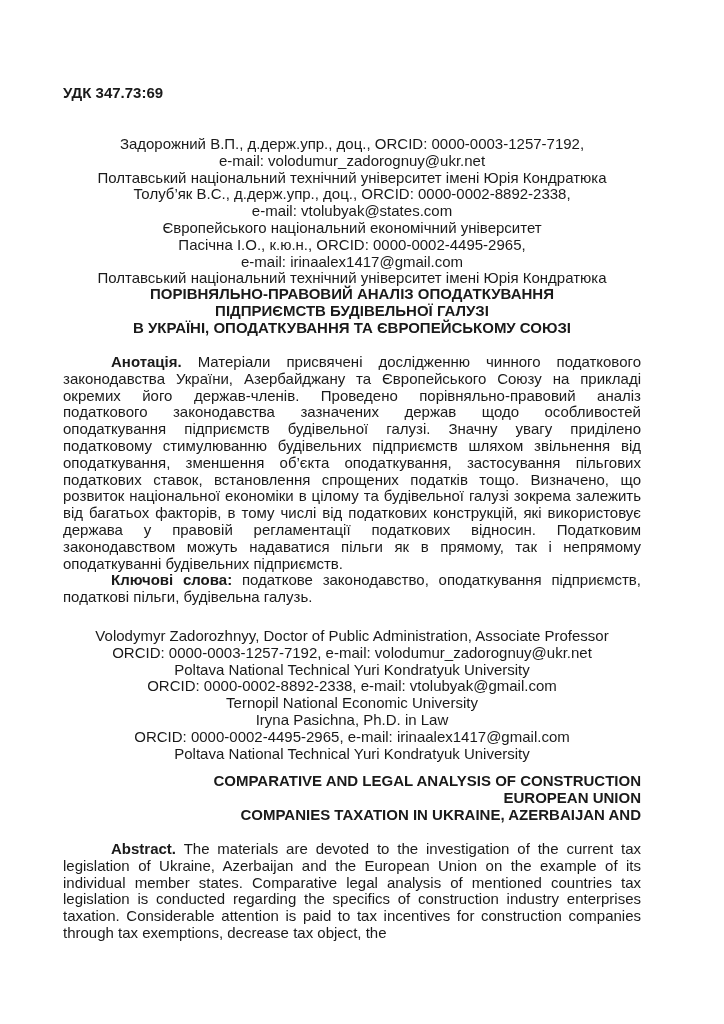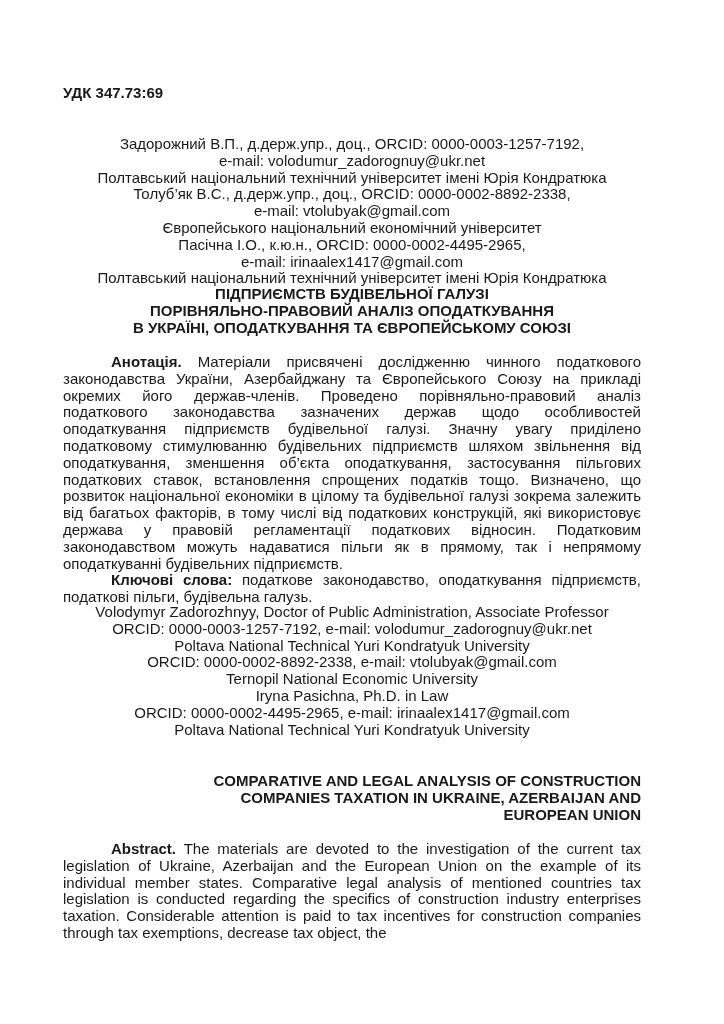--- a/index.html
+++ b/index.html
@@ -24,21 +24,21 @@
     font-weight: bold;
   }
   .center-block { text-align: center; }
   .authors-uk { top: 136px; }
   .title-uk {
     top: 286px;
     font-weight: bold;
     text-align: center;
   }
   .flow-uk { top: 354px; }
-  .authors-en { top: 604px; }
+  .authors-en { top: 628px; }
   .title-en {
     top: 773px;
     font-weight: bold;
     text-align: right;
   }
   .abstract-en-block { top: 841px; }
   p.just {
     margin: 0;
     text-align: justify;
     text-indent: 48px;
@@ -51,30 +51,30 @@
 
 <div class="page">
 
   <div class="abs udc">УДК 347.73:69</div>
 
   <div class="abs center-block authors-uk">
     <div class="line">Задорожний В.П., д.держ.упр., доц., ORCID: 0000-0003-1257-7192,</div>
     <div class="line">e-mail: volodumur_zadorognuy@ukr.net</div>
     <div class="line">Полтавський національний технічний університет імені Юрія Кондратюка</div>
     <div class="line">Толуб’як В.С., д.держ.упр., доц., ORCID: 0000-0002-8892-2338,</div>
-    <div class="line">e-mail: vtolubyak@gmail.com</div>
+    <div class="line">e-mail: vtolubyak@states.com</div>
     <div class="line">Європейського національний економічний університет</div>
     <div class="line">Пасічна І.О., к.ю.н., ORCID: 0000-0002-4495-2965,</div>
     <div class="line">e-mail: irinaalex1417@gmail.com</div>
     <div class="line">Полтавський національний технічний університет імені Юрія Кондратюка</div>
   </div>
 
   <div class="abs title-uk">
+    <div class="line">ПОРІВНЯЛЬНО-ПРАВОВИЙ АНАЛІЗ ОПОДАТКУВАННЯ</div>
     <div class="line">ПІДПРИЄМСТВ БУДІВЕЛЬНОЇ ГАЛУЗІ</div>
-    <div class="line">ПОРІВНЯЛЬНО-ПРАВОВИЙ АНАЛІЗ ОПОДАТКУВАННЯ</div>
     <div class="line">В УКРАЇНІ, ОПОДАТКУВАННЯ ТА ЄВРОПЕЙСЬКОМУ СОЮЗІ</div>
   </div>
 
   <div class="abs flow-uk">
     <p class="just"><b>Анотація.</b><span> Матеріали присвячені дослідженню чинного податкового законодавства України, Азербайджану та Європейського Союзу на прикладі окремих його держав-членів. Проведено порівняльно-правовий аналіз податкового законодавства зазначених держав щодо особливостей оподаткування підприємств будівельної галузі. Значну увагу приділено податковому стимулюванню будівельних підприємств шляхом звільнення від оподаткування, зменшення об’єкта оподаткування, застосування пільгових податкових ставок, встановлення спрощених податків тощо. Визначено, що розвиток національної економіки в цілому та будівельної галузі зокрема залежить від багатьох факторів, в тому числі від податкових конструкцій, які використовує держава у правовій регламентації податкових відносин. Податковим законодавством можуть надаватися пільги як в прямому, так і непрямому оподаткуванні будівельних підприємств.</span></p>
     <p class="just"><b>Ключові слова:</b><span> податкове законодавство, оподаткування підприємств, податкові пільги, будівельна галузь.</span></p>
   </div>
 
   <div class="abs center-block authors-en">
     <div class="line">Volodymyr Zadorozhnyy, Doctor of Public Administration, Associate Professor</div>
@@ -82,21 +82,21 @@
     <div class="line">Poltava National Technical Yuri Kondratyuk University</div>
     <div class="line">ORCID: 0000-0002-8892-2338, e-mail: vtolubyak@gmail.com</div>
     <div class="line">Ternopil National Economic University</div>
     <div class="line">Iryna Pasichna, Ph.D. in Law</div>
     <div class="line">ORCID: 0000-0002-4495-2965, e-mail: irinaalex1417@gmail.com</div>
     <div class="line">Poltava National Technical Yuri Kondratyuk University</div>
   </div>
 
   <div class="abs title-en">
     <div class="line">COMPARATIVE AND LEGAL ANALYSIS OF CONSTRUCTION</div>
+    <div class="line">EUROPEAN UNION</div>
     <div class="line">COMPANIES TAXATION IN UKRAINE, AZERBAIJAN AND</div>
-    <div class="line">EUROPEAN UNION</div>
   </div>
 
   <div class="abs abstract-en-block">
     <p class="just"><b>Abstract.</b><span> The materials are devoted to the investigation of the current tax legislation of Ukraine, Azerbaijan and the European Union on the example of its individual member states. Comparative legal analysis of mentioned countries tax legislation is conducted regarding the specifics of construction industry enterprises taxation. Considerable attention is paid to tax incentives for construction companies through tax exemptions, decrease tax object, the</span></p>
   </div>
 
 </div>
 
 </body></html>

